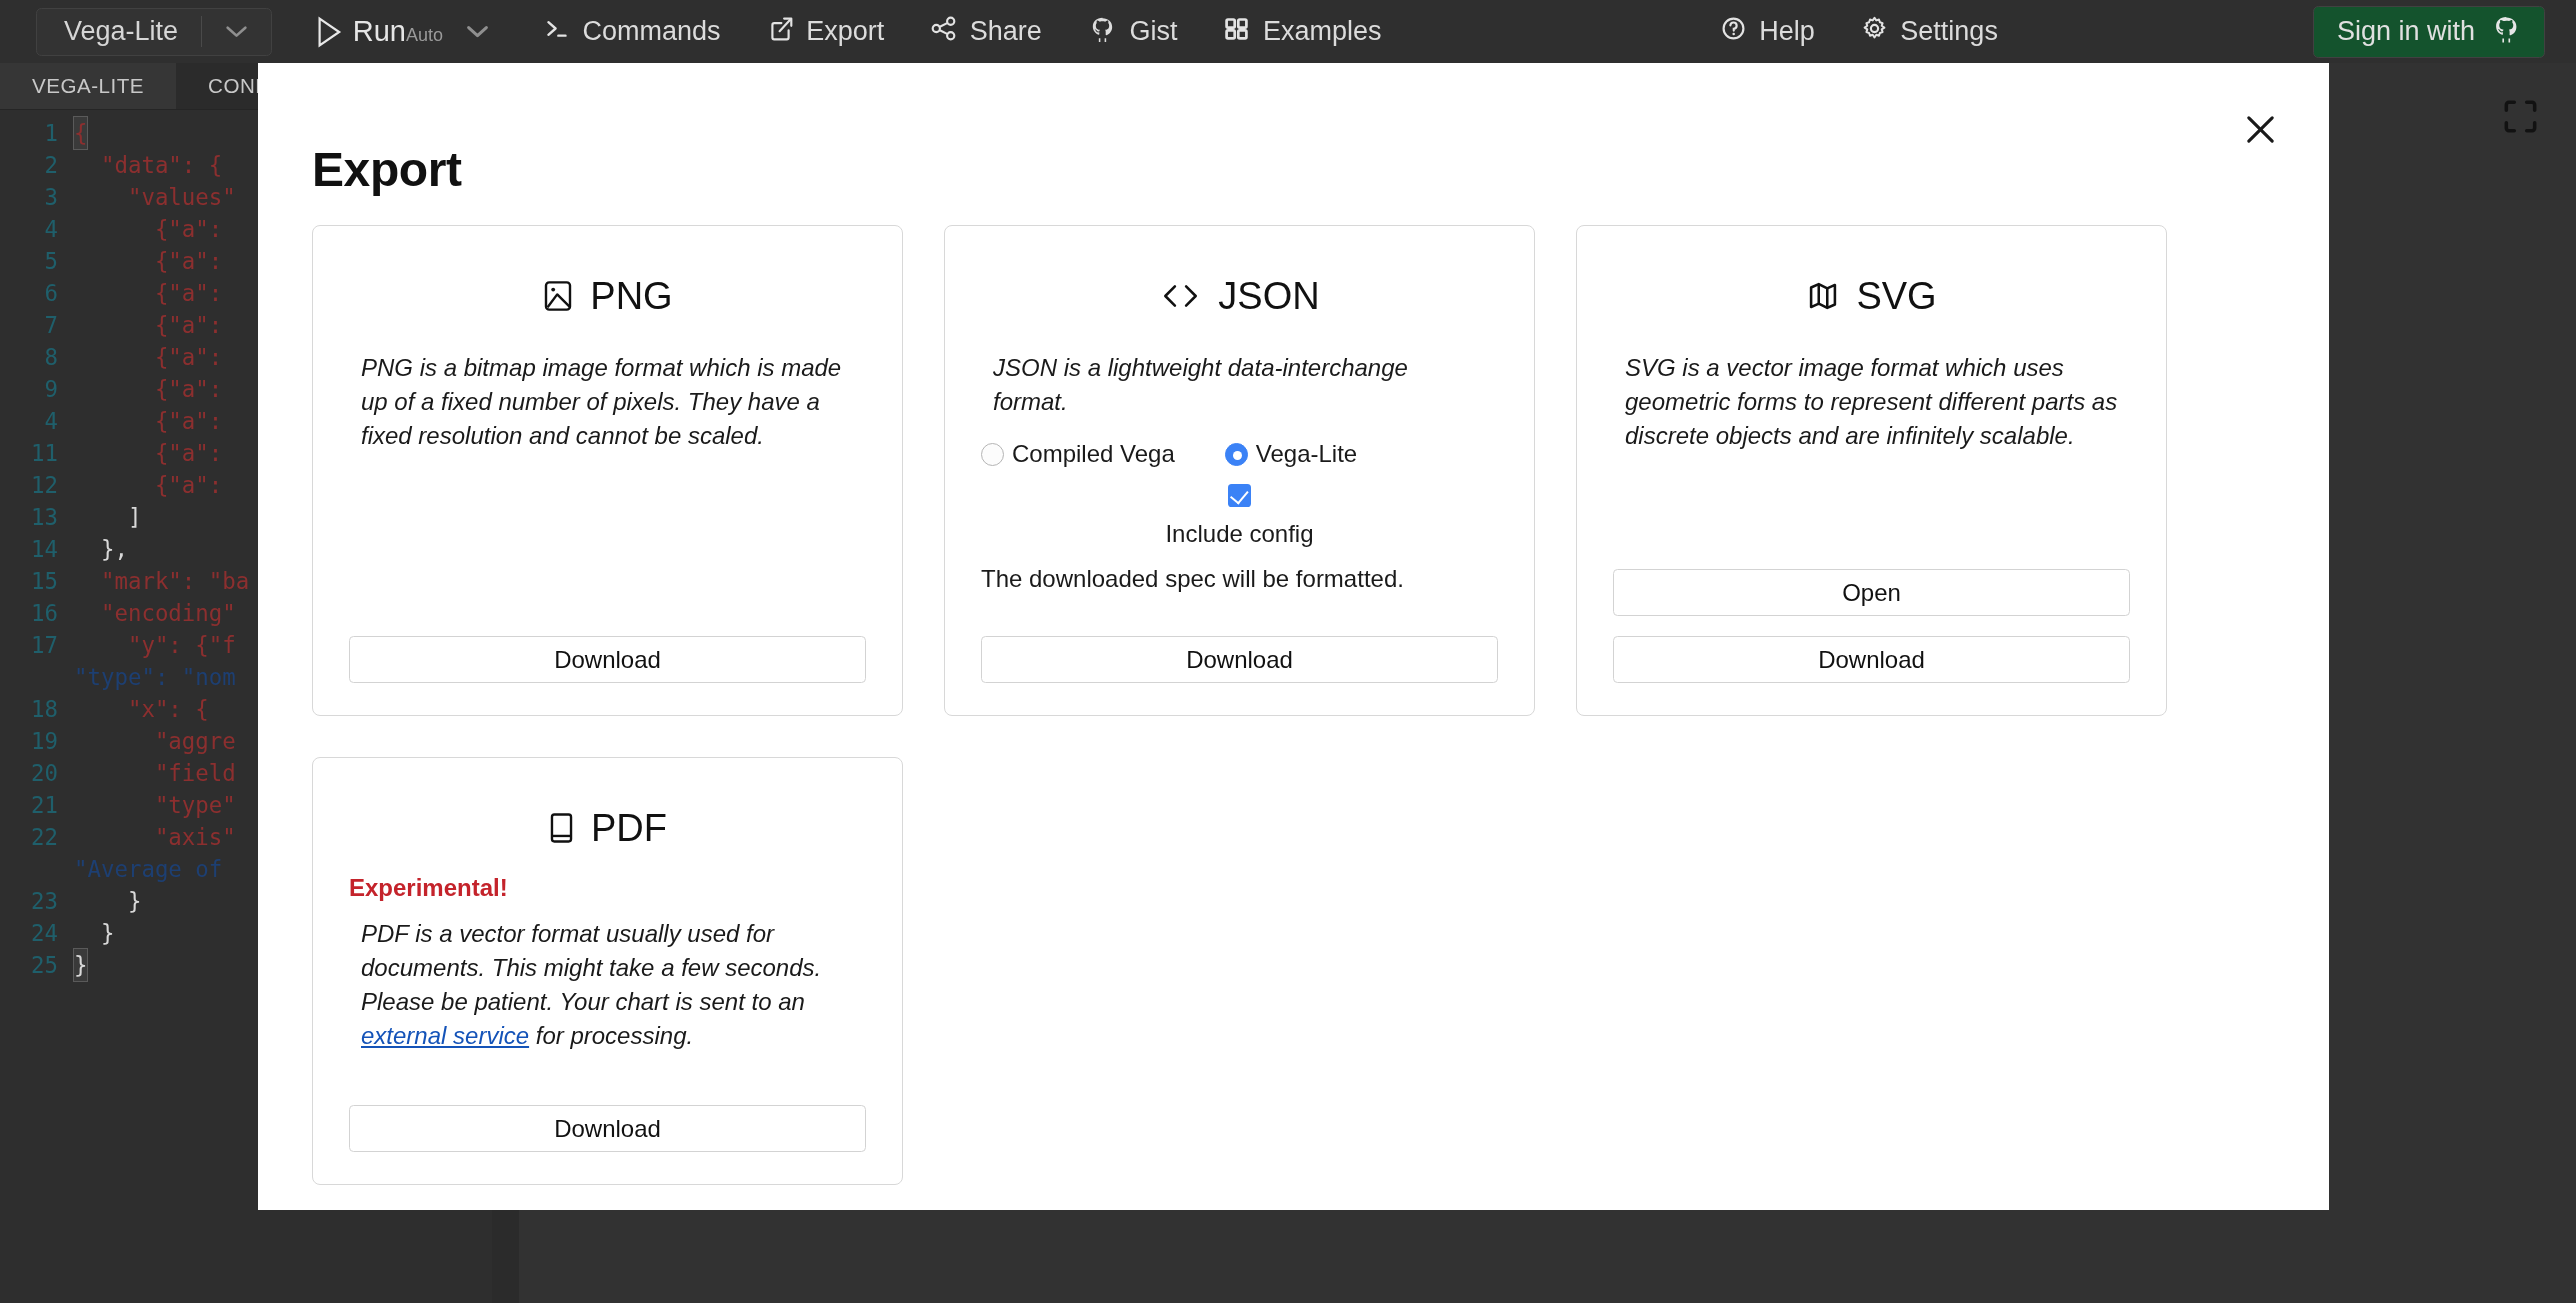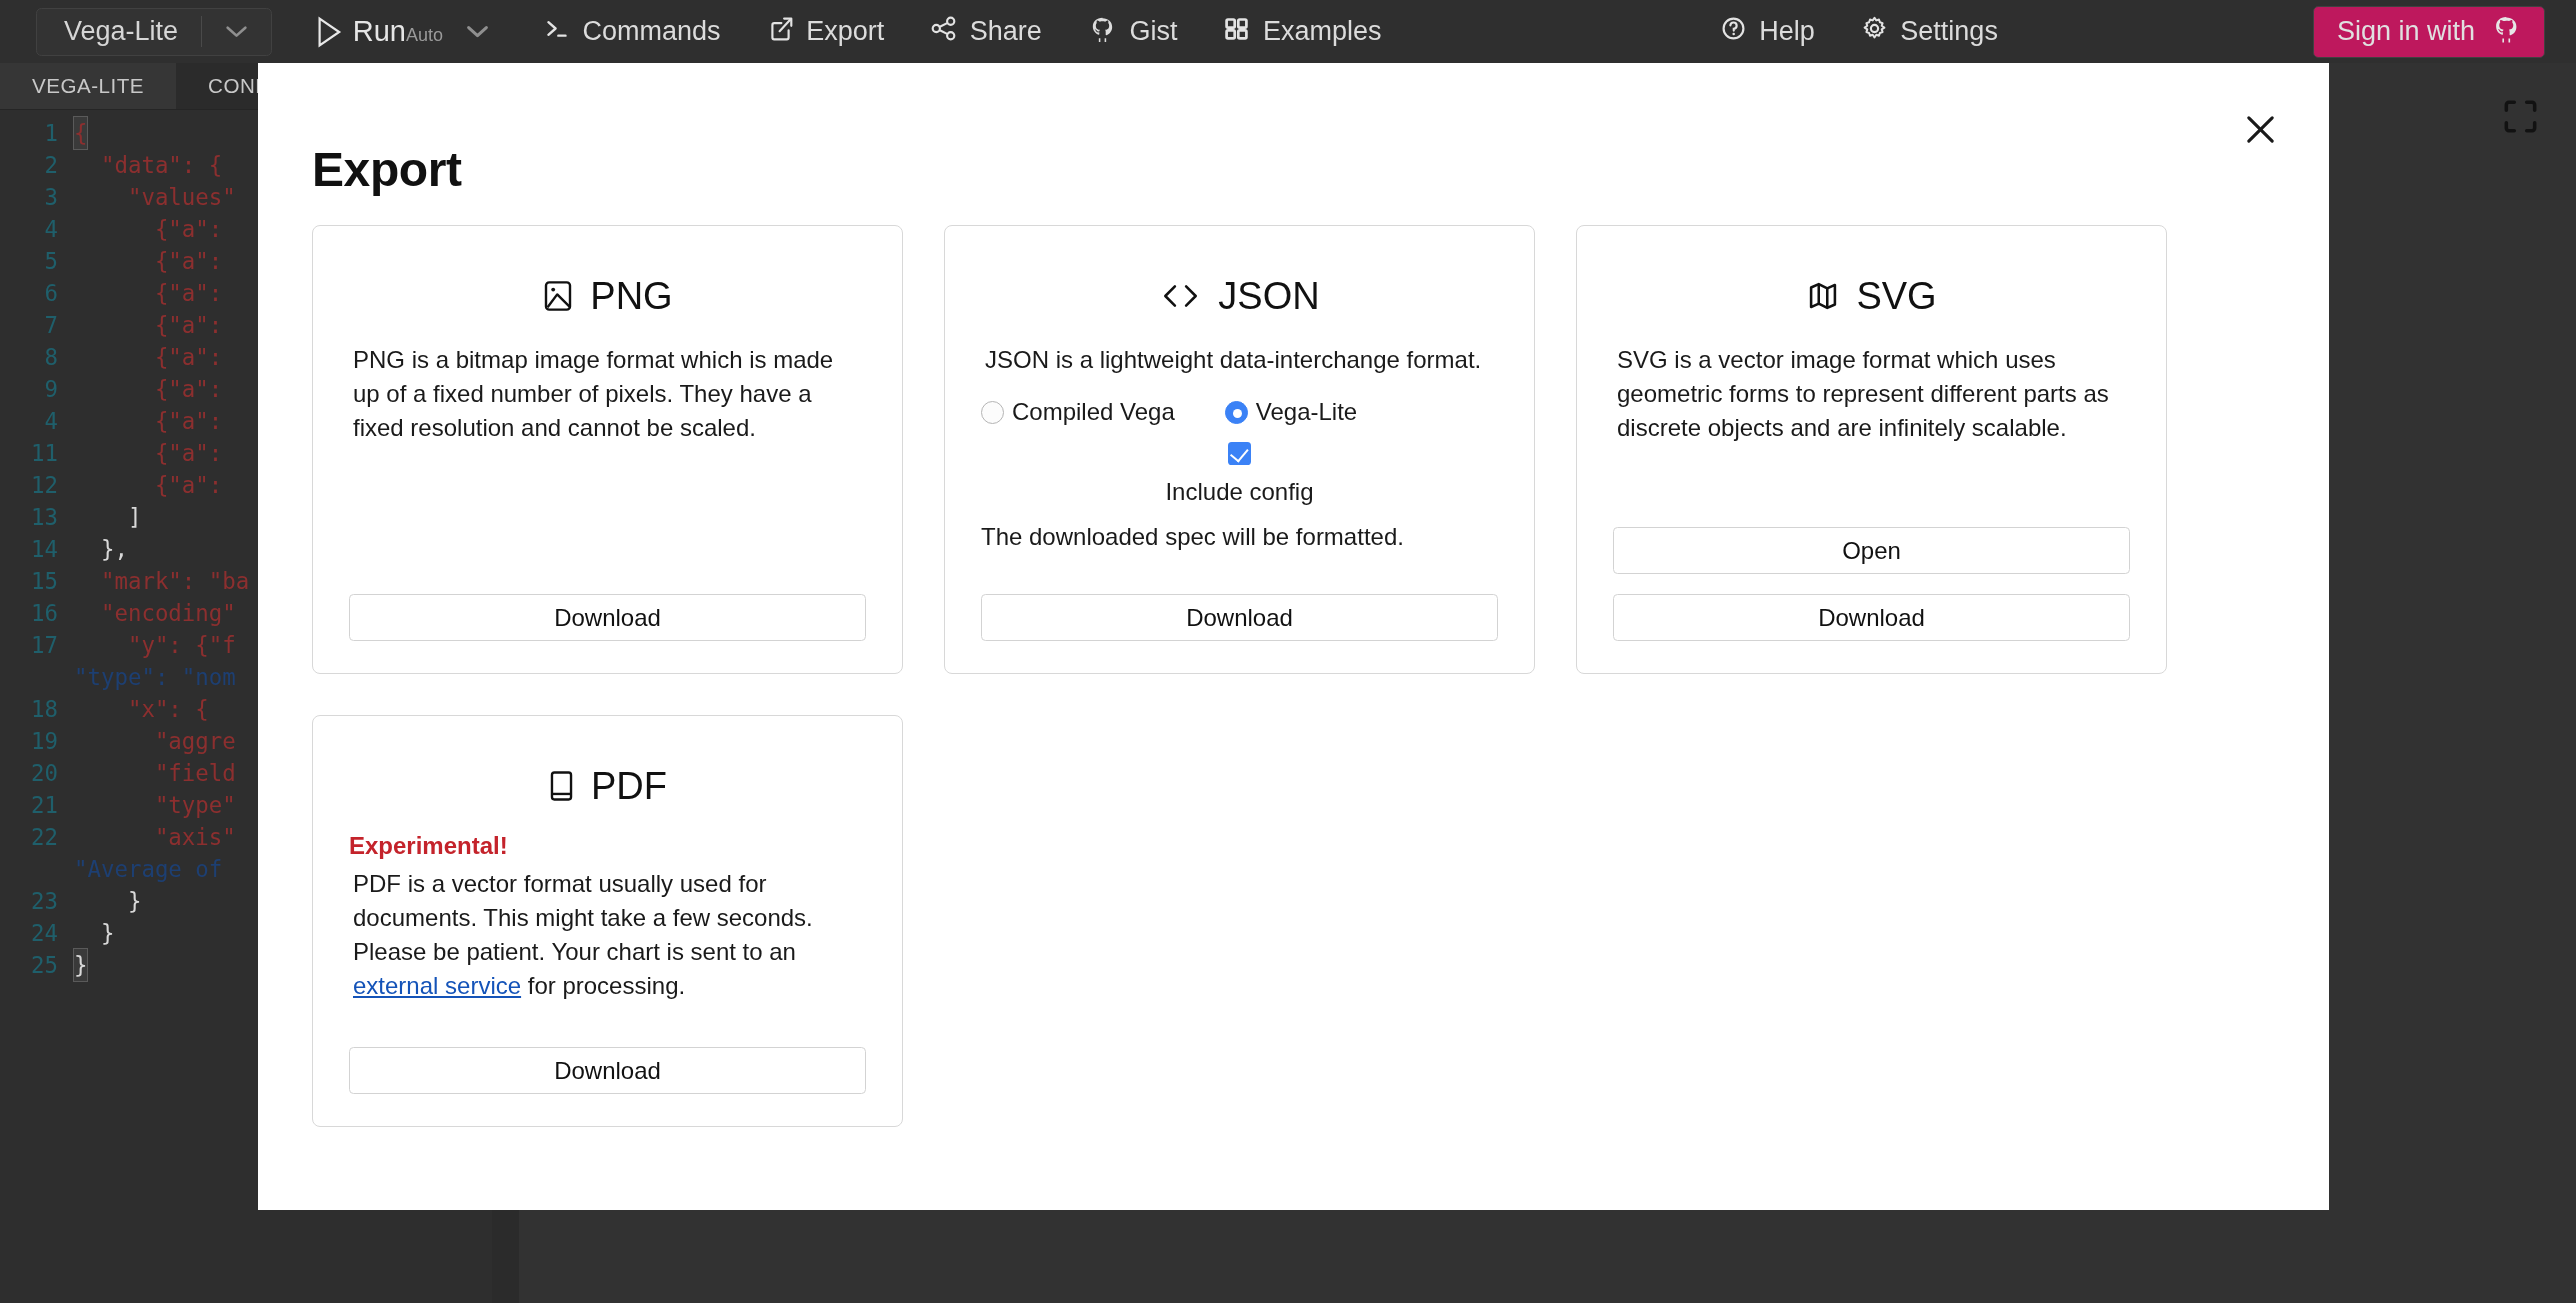--- a/index.html
+++ b/index.html
@@ -73,21 +73,21 @@
   #signin {
     margin-left: auto;
     margin-right: 30.5px;
     height: 52px;
     border: 0.9px solid #414141;
     border-radius: 5.4px;
     display: flex;
     align-items: center;
     gap: 16px;
     padding: 0 23px;
-    background: #be185d;
+    background: #14532d;
     font-size: 27px;
     color: #e0e0e0;
     cursor: pointer;
     white-space: nowrap;
   }
 
   
   #editor-pane {
     position: absolute;
     left: 0; top: 63px;
@@ -205,21 +205,21 @@
     color: #111;
     height: 86px;
   }
   .card-head .glyph { display:flex; align-items:center; }
   .card-body {
     font-size: 24px;
     line-height: 34px;
     color: #1a1a1a;
     flex: 1 1 auto;
   }
-  .card-body p { margin: 4px; }
+  .card-body p { margin: 12px; font-style: italic; }
   .warn { color: #c4232b; font-weight: bold; }
   .link { color: #1453b8; text-decoration: underline; cursor: pointer; }
 
   .opt-row {
     display: flex;
     align-items: center;
     gap: 50px;
     margin-top: 18px;
   }
   .opt {

